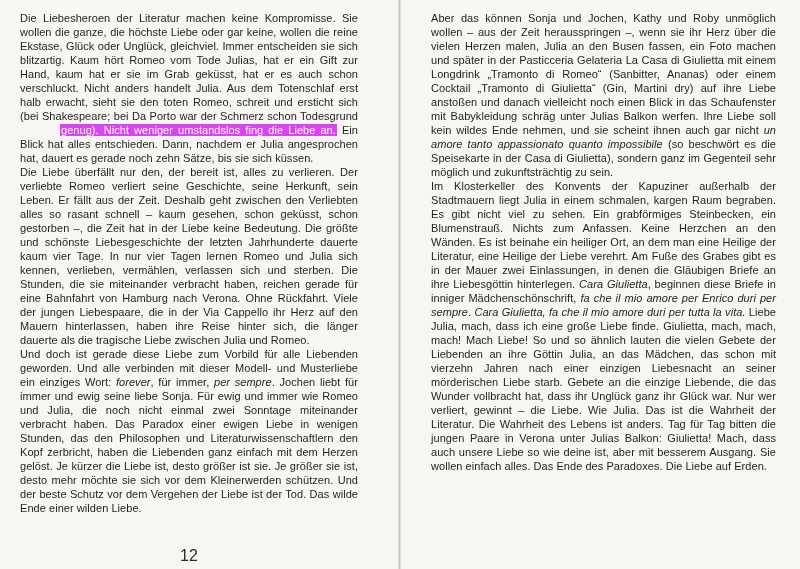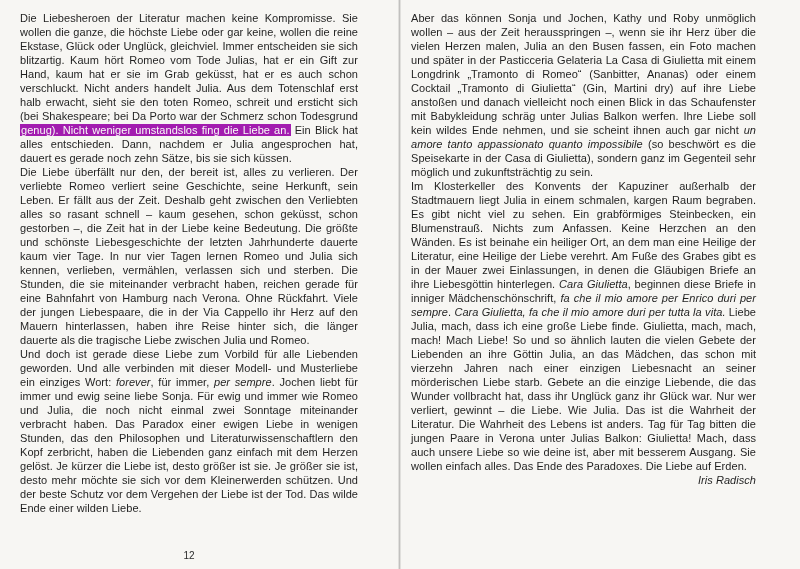--- a/index.html
+++ b/index.html
@@ -15,57 +15,58 @@
     font-family: "Liberation Sans", sans-serif;
     overflow: hidden;
   }
   .page {
     position: absolute;
     top: 0;
     width: 400px;
     height: 569px;
   }
   .page.left  { left: 0; }
-  .page.right { left: 380px; }
+  .page.right { left: 400px; }
 
   .text-block {
     position: absolute;
     top: 11px;
   }
   .page.left  .text-block { left: 20px; width: 338px; }
   .page.right .text-block { left: 31px; width: 345px; }
 
   .text-block p {
     margin: 0;
     font-size: 11px;
     line-height: 14px;
     letter-spacing: 0.05px;
     color: #1f1f1f;
     text-align: justify;
     hyphens: auto;
   }
   .text-block p + p { }
 
   .hl {
-    background: #a21caf;
+    background: #d946ef;
     color: #fafaf8;
     padding: 0 1px;
+    margin-left: 40px;
   }
   .it { font-style: italic; }
 
   .author-line {
     margin-top: 14px;
     text-align: right !important;
     font-style: italic;
   }
 
   .pagenum {
     position: absolute;
     bottom: 7px;
-    font-size: 10px;
+    font-size: 16px;
     line-height: 12px;
     color: #2b2b2b;
     text-align: center;
   }
   .page.left  .pagenum { left: 20px; width: 338px; }
   .page.right .pagenum { left: 31px; width: 345px; }
 
   .gutter {
     position: absolute;
     left: 398px;
@@ -88,17 +89,16 @@
     </div>
     <div class="pagenum">12</div>
   </section>
 
   <div class="gutter"></div>
 
   <section class="page right">
     <div class="text-block">
       <p><span>Aber das können Sonja und Jochen, Kathy und Roby unmöglich wollen – aus der Zeit herausspringen –, wenn sie ihr Herz über die vielen Herzen malen, Julia an den Busen fassen, ein Foto machen und später in der Pasticceria Gelateria La Casa di Giulietta mit einem Longdrink „Tramonto di Romeo“ (Sanbitter, Ananas) oder einem Cocktail „Tramonto di Giulietta“ (Gin, Martini dry) auf ihre Liebe anstoßen und danach vielleicht noch einen Blick in das Schaufenster mit Babykleidung schräg unter Julias Balkon werfen. Ihre Liebe soll kein wildes Ende nehmen, und sie scheint ihnen auch gar nicht </span><span class="it">un amore tanto appassionato quanto impossibile</span><span> (so beschwört es die Speisekarte in der Casa di Giulietta), sondern ganz im Gegenteil sehr möglich und zukunftsträchtig zu sein.</span></p>
       <p><span>Im Klosterkeller des Konvents der Kapuziner außerhalb der Stadtmauern liegt Julia in einem schmalen, kargen Raum begraben. Es gibt nicht viel zu sehen. Ein grabförmiges Steinbecken, ein Blumenstrauß. Nichts zum Anfassen. Keine Herzchen an den Wänden. Es ist beinahe ein heiliger Ort, an dem man eine Heilige der Literatur, eine Heilige der Liebe verehrt. Am Fuße des Grabes gibt es in der Mauer zwei Einlassungen, in denen die Gläubigen Briefe an ihre Liebesgöttin hinterlegen. </span><span class="it">Cara Giulietta</span><span>, beginnen diese Briefe in inniger Mädchenschönschrift, </span><span class="it">fa che il mio amore per Enrico duri per sempre</span><span>. </span><span class="it">Cara Giulietta, fa che il mio amore duri per tutta la vita.</span><span> Liebe Julia, mach, dass ich eine große Liebe finde. Giulietta, mach, mach, mach! Mach Liebe! So und so ähnlich lauten die vielen Gebete der Liebenden an ihre Göttin Julia, an das Mädchen, das schon mit vierzehn Jahren nach einer einzigen Liebesnacht an seiner mörderischen Liebe starb. Gebete an die einzige Liebende, die das Wunder vollbracht hat, dass ihr Unglück ganz ihr Glück war. Nur wer verliert, gewinnt – die Liebe. Wie Julia. Das ist die Wahrheit der Literatur. Die Wahrheit des Lebens ist anders. Tag für Tag bitten die jungen Paare in Verona unter Julias Balkon: Giulietta! Mach, dass auch unsere Liebe so wie deine ist, aber mit besserem Ausgang. Sie wollen einfach alles. Das Ende des Paradoxes. Die Liebe auf Erden.</span></p>
-      <p class="author-line">Iris Radisch</p>
     </div>
   </section>
 
 </div>
 
 </body></html>

